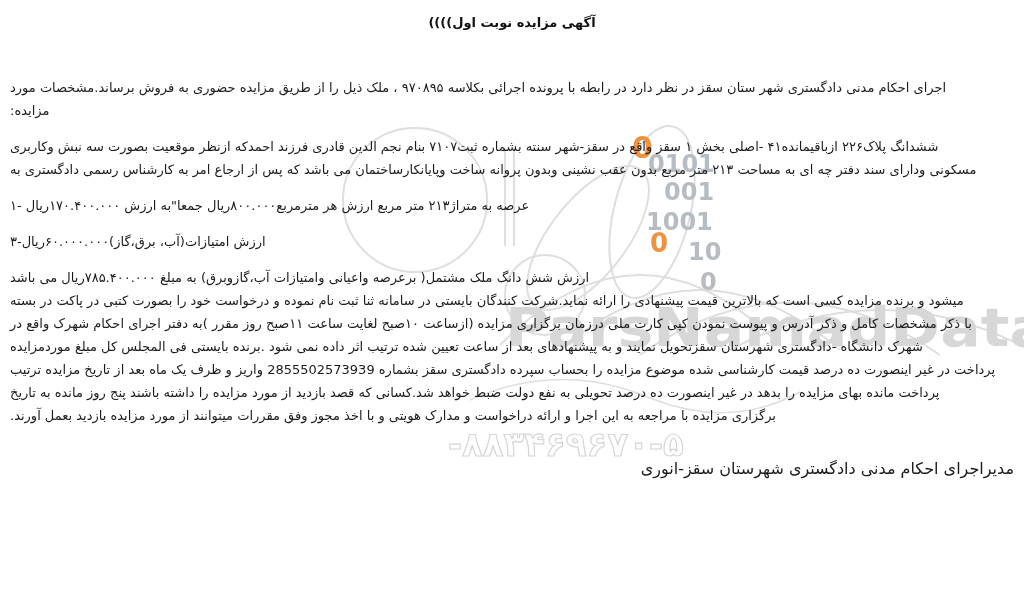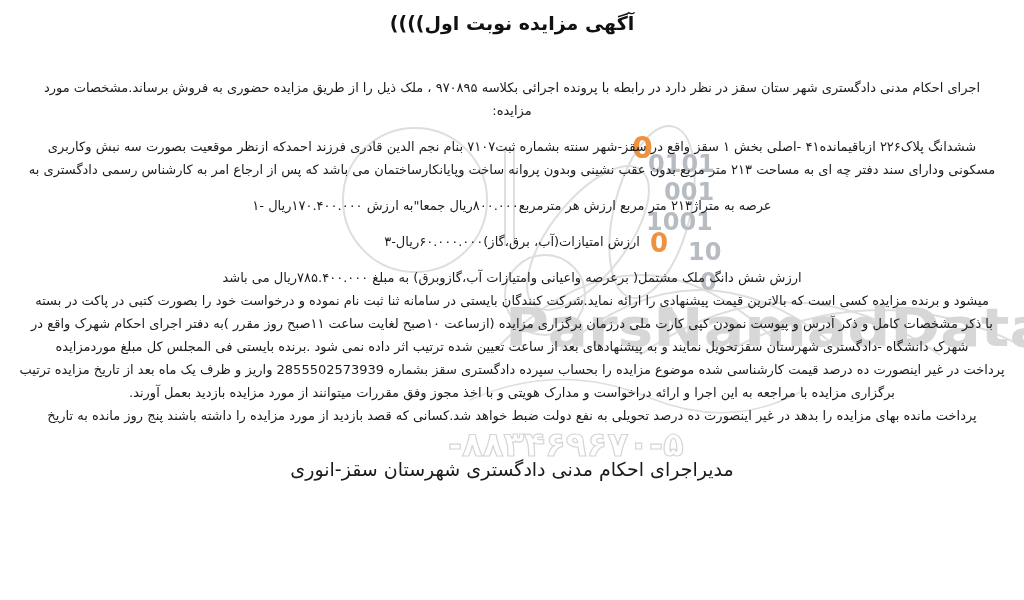--- a/index.html
+++ b/index.html
@@ -1,25 +1,25 @@
 <!DOCTYPE html>
 <html lang="fa"><head>
 <meta charset="utf-8">
 <style>
   html,body{margin:0;padding:0;background:#ffffff;overflow:hidden;}
   body{width:1024px;height:600px;font-family:"DejaVu Sans",sans-serif;}
   .page{position:relative;width:1024px;height:600px;background:#fff;}
   .watermark{position:absolute;left:0;top:0;width:1024px;height:600px;z-index:0;}
   .content{position:relative;z-index:1;direction:rtl;padding:12px 10px 0 10px;color:#1b1b1b;}
-  .title{text-align:center;font-weight:bold;font-size:19px;line-height:22px;color:#111;}
-  .line{direction:rtl;text-align:center;white-space:nowrap;font-size:13px;line-height:23px;}
+  .title{text-align:center;font-weight:bold;font-size:13px;line-height:22px;color:#111;}
+  .line{direction:rtl;text-align:left;white-space:nowrap;font-size:13px;line-height:23px;}
   .gap{margin-top:13px;}
   .gap-lg{margin-top:42px;}
   .bold{font-weight:normal;}
-  .footer{margin-top:32px;text-align:center;font-size:19px;line-height:20px;}
+  .footer{margin-top:32px;text-align:right;font-size:16px;line-height:20px;}
   .wm-digit{font-weight:bold;fill:#b7bcc2;}
   .wm-digit-orange{font-weight:bold;fill:#ef9240;}
   .wm-brand{font-weight:bold;fill:#d7d7d7;}
   .wm-phone{font-weight:bold;fill:none;stroke:#d5d5d5;stroke-width:1.2px;}
 </style>
 </head>
 <body>
 
 <div class="page">
 
@@ -59,20 +59,20 @@
         <div class="line">مزایده:</div>
         <div class="line gap">ششدانگ پلاک۲۲۶  ازباقیمانده۴۱ -اصلی بخش ۱ سقز واقع در سقز-شهر سنته بشماره ثبت۷۱۰۷ بنام نجم الدین قادری فرزند احمدکه ازنظر موقعیت بصورت سه نبش وکاربری</div>
         <div class="line">مسکونی ودارای سند دفتر چه ای به مساحت ۲۱۳ متر مربع بدون عقب نشینی وبدون پروانه ساخت وپایانکارساختمان می باشد که پس از ارجاع امر به کارشناس رسمی دادگستری به</div>
         <div class="line gap">عرصه به متراژ۲۱۳ متر مربع ارزش هر مترمربع۸۰۰.۰۰۰ریال جمعا"به ارزش ۱۷۰.۴۰۰.۰۰۰ریال -۱</div>
         <div class="line gap">ارزش امتیازات(آب، برق،گاز)۶۰.۰۰۰.۰۰۰ریال-۳</div>
         <div class="line gap bold">ارزش شش دانگ ملک مشتمل( برعرصه واعیانی وامتیازات آب،گازوبرق) به مبلغ ۷۸۵.۴۰۰.۰۰۰ریال می باشد</div>
         <div class="line">میشود و برنده مزایده کسی است که بالاترین قیمت پیشنهادی را ارائه نماید.شرکت کنندگان بایستی در سامانه ثنا ثبت نام نموده و درخواست خود را بصورت کتبی در پاکت در بسته</div>
         <div class="line">با ذکر مشخصات کامل و ذکر آدرس و پیوست نمودن کپی کارت ملی درزمان برگزاری مزایده (ازساعت ۱۰صبح لغایت ساعت ۱۱صبح روز مقرر )به دفتر اجرای احکام شهرک واقع در</div>
         <div class="line">شهرک دانشگاه -دادگستری شهرستان سقزتحویل نمایند و به پیشنهادهای بعد از ساعت تعیین شده ترتیب اثر داده نمی شود .برنده بایستی فی المجلس کل مبلغ موردمزایده</div>
         <div class="line">پرداخت در غیر اینصورت ده درصد قیمت کارشناسی شده موضوع مزایده را بحساب سپرده دادگستری سقز بشماره 2855502573939 واریز و ظرف یک ماه بعد از تاریخ مزایده ترتیب</div>
+        <div class="line">پرداخت مانده بهای مزایده را بدهد در غیر اینصورت ده درصد تحویلی به نفع دولت ضبط خواهد شد.کسانی که قصد بازدید از مورد مزایده را داشته باشند پنج روز مانده به تاریخ</div>
         <div class="line">برگزاری مزایده با مراجعه به این اجرا و ارائه دراخواست و مدارک هویتی و با اخذ مجوز وفق مقررات میتوانند از مورد مزایده بازدید بعمل آورند.</div>
-        <div class="line">پرداخت مانده بهای مزایده را بدهد در غیر اینصورت ده درصد تحویلی به نفع دولت ضبط خواهد شد.کسانی که قصد بازدید از مورد مزایده را داشته باشند پنج روز مانده به تاریخ</div>
       </div>
 
     <div class="footer">مدیراجرای احکام مدنی دادگستری شهرستان سقز-انوری</div>
   </div>
 
 </div>
 
 </body></html>

